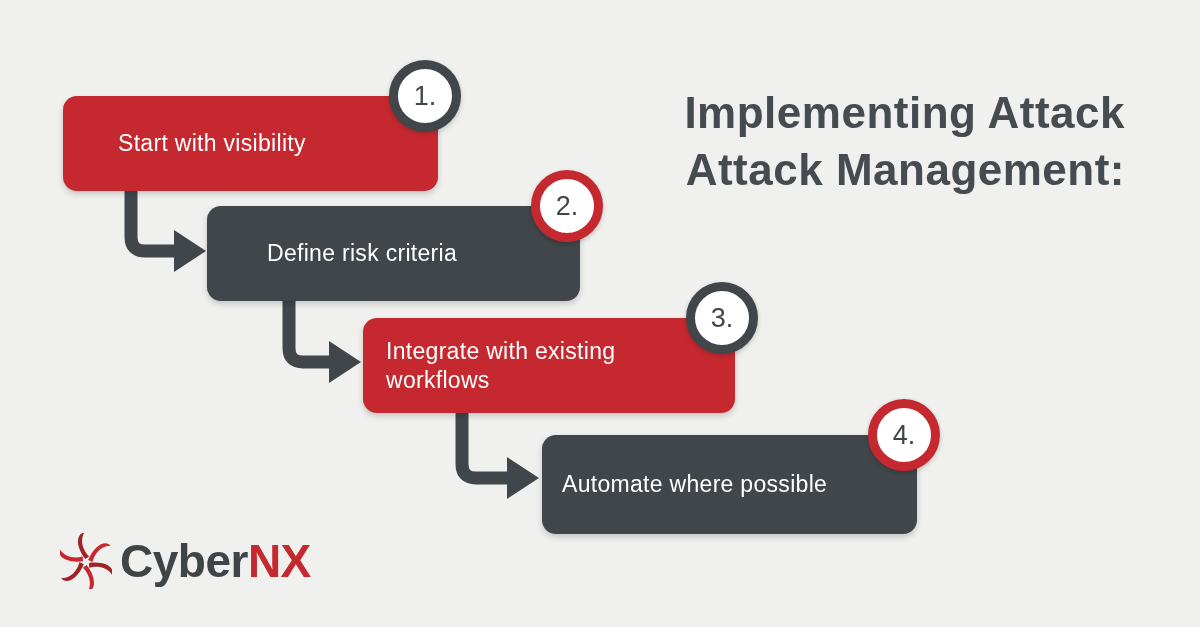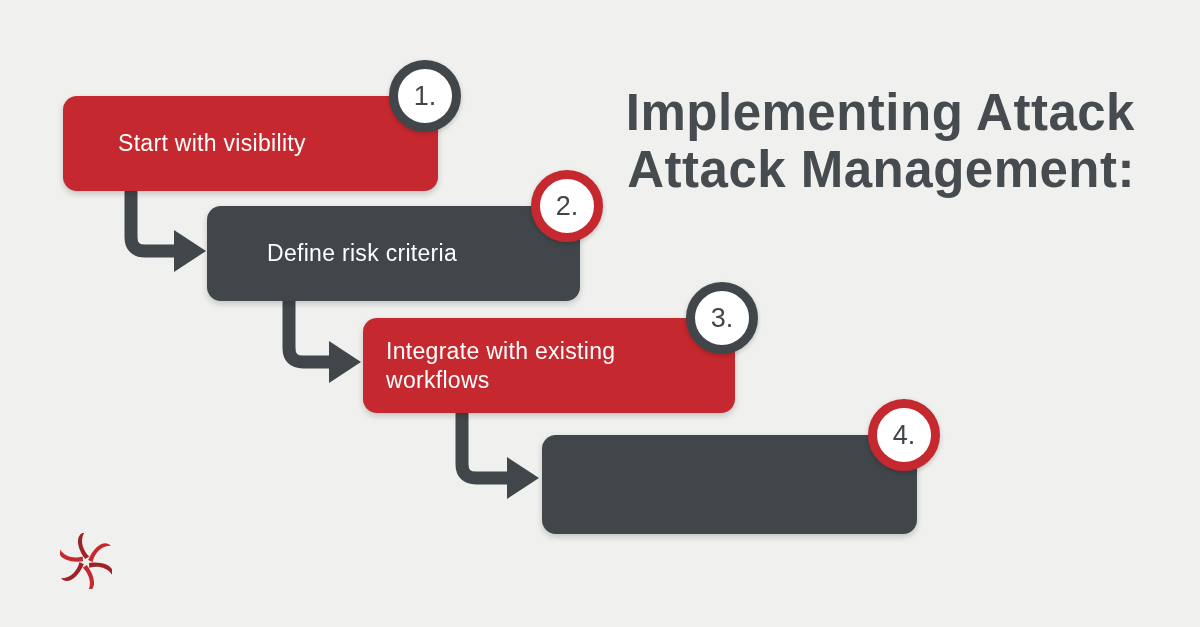--- a/index.html
+++ b/index.html
@@ -53,23 +53,23 @@
     display:flex;align-items:center;justify-content:center;
     font-size:27px;font-weight:500;color:#41464A;
     box-shadow:0 2px 5px rgba(0,0,0,0.20);
     z-index:3;
   }
   .badge-dark{border:9px solid #41464A;}
   .badge-red{border:9px solid #C5292F;}
   
   .title{
     position:absolute;
-    top:84px;right:65px;width:560px;
+    top:84px;right:75px;width:560px;
     text-align:right;
-    font-size:51px;font-weight:700;
+    font-size:44px;font-weight:700;
     line-height:57px;
     color:#454B4E;
     letter-spacing:0.5px;
     z-index:2;
   }
   
   .logo{
     position:absolute;
     left:60px;top:533px;
     display:flex;align-items:center;
@@ -119,20 +119,21 @@
   </div>
 
   <div class="step box-red step-3">
     <span class="step-label">Integrate with existing workflows</span>
     <span class="badge badge-dark">
       <span>3.</span>
     </span>
   </div>
 
   <div class="step box-dark step-4">
+    <span class="step-label">Automate where possible</span>
     <span class="badge badge-red">
       <span>4.</span>
     </span>
   </div>
 
   <div class="title">
     <div>Implementing Attack</div>
     <div>Attack Management:</div>
   </div>
 
@@ -140,15 +141,16 @@
     <svg class="logo-icon" viewBox="0 0 48 48" aria-hidden="true">
       <g transform="translate(24,25)">
         <path transform="rotate(0)" d="M2 -2 C 8 -16, 18 -21, 23 -15 C 14 -15, 8 -8, 6 0 Z" fill="#C5292F"></path>
         <path transform="rotate(60)" d="M2 -2 C 8 -16, 18 -21, 23 -15 C 14 -15, 8 -8, 6 0 Z" fill="#9E2227"></path>
         <path transform="rotate(120)" d="M2 -2 C 8 -16, 18 -21, 23 -15 C 14 -15, 8 -8, 6 0 Z" fill="#C5292F"></path>
         <path transform="rotate(180)" d="M2 -2 C 8 -16, 18 -21, 23 -15 C 14 -15, 8 -8, 6 0 Z" fill="#9E2227"></path>
         <path transform="rotate(240)" d="M2 -2 C 8 -16, 18 -21, 23 -15 C 14 -15, 8 -8, 6 0 Z" fill="#C5292F"></path>
         <path transform="rotate(300)" d="M2 -2 C 8 -16, 18 -21, 23 -15 C 14 -15, 8 -8, 6 0 Z" fill="#9E2227"></path>
       </g>
     </svg>
+    <div class="logo-text"><span>Cyber</span><span class="nx">NX</span></div>
   </div>
 
 </div>
 
 </body></html>

